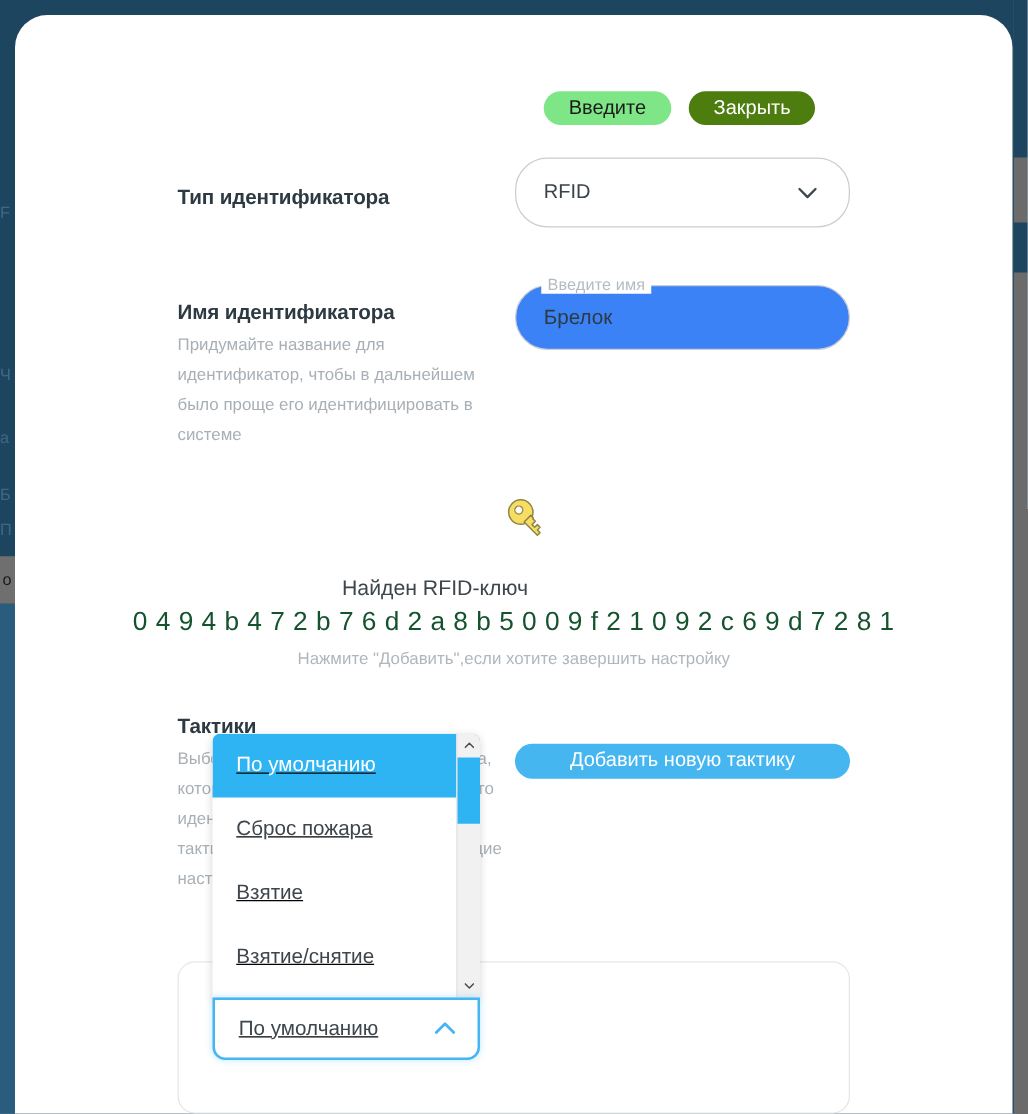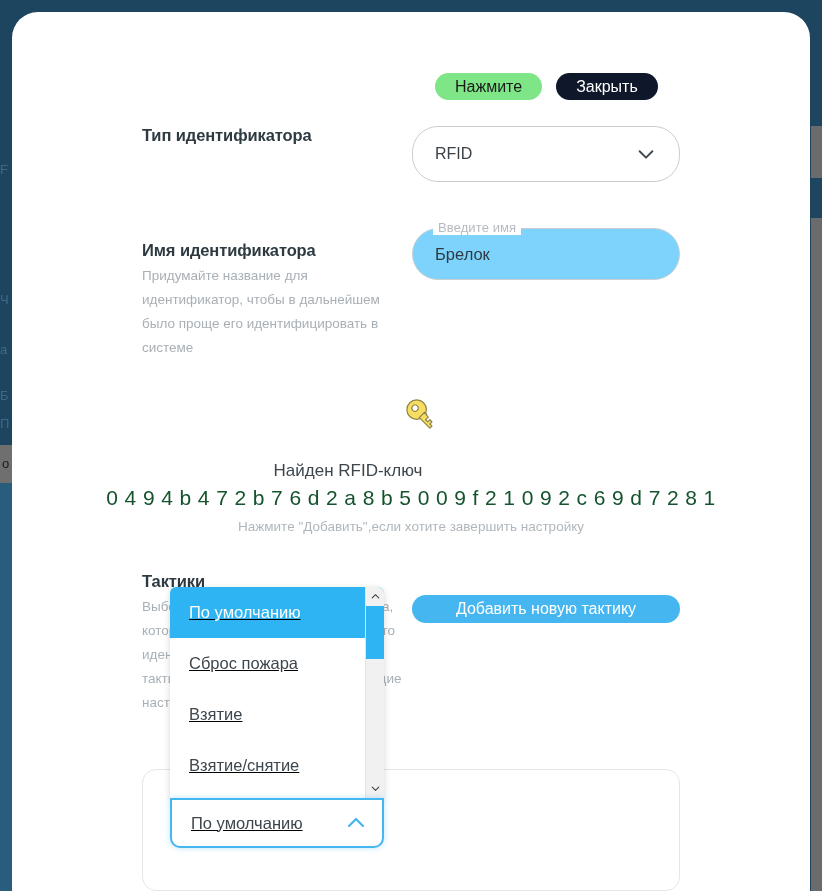--- a/index.html
+++ b/index.html
@@ -95,21 +95,21 @@
     padding: 0 20px;
     height: 27px;
     line-height: 27px;
     white-space: nowrap;
   }
   .btn-add-top {
     background: #7fe687;
     color: #1a1a1a;
   }
   .btn-close-top {
-    background: #0f172a;
+    background: #4d7c0f;
     color: #ffffff;
   }
 
   
   .field-label {
     position: absolute;
     font-size: 16.5px;
     font-weight: bold;
     color: #2d3a42;
     letter-spacing: -0.1px;
@@ -138,21 +138,21 @@
   }
   .control-select .val { flex: 1; }
   .chev {
     width: 22px;
     height: 22px;
     flex: 0 0 auto;
   }
   .control-input-wrap {
     position: absolute;
     box-sizing: border-box;
-    background: #7dd3fc;
+    background: #3b82f6;
     border: 1px solid #c9ced2;
     border-radius: 26px;
     display: flex;
     align-items: center;
     padding: 0 22px;
     font-size: 16.5px;
     color: #2d3a42;
   }
   .float-legend {
     position: absolute;
@@ -329,25 +329,25 @@
 <div class="backdrop-band" style="top:483px;height:408px"></div>
 
 <div class="page-scrollbar">
   <div class="seg-navy" style="top:0px;height:126px"></div>
   <div class="seg-navy" style="top:178px;height:40px"></div>
 </div>
 
 <div class="modal">
 
   <div class="top-actions">
-    <button class="btn-pill btn-add-top">Нажмите</button>
+    <button class="btn-pill btn-add-top">Введите</button>
     <button class="btn-pill btn-close-top">Закрыть</button>
   </div>
 
-  <div class="field-label" style="left:130px; top:114px;">Тип идентификатора</div>
+  <div class="field-label" style="left:130px; top:137px;">Тип идентификатора</div>
 
   <div class="control-select" style="left:400px; top:114px; width:268px; height:56px;">
     <span class="val">RFID</span>
     <svg class="chev" viewBox="0 0 24 24" fill="none" stroke="#3d464d" stroke-width="2" stroke-linecap="round" stroke-linejoin="round">
       <polyline points="5,9 12,16 19,9"></polyline>
     </svg>
   </div>
 
   <div class="field-label" style="left:130px; top:229px;">Имя идентификатора</div>
   <div class="field-desc" style="left:130px; top:252px;">Придумайте название для идентификатор, чтобы в дальнейшем было проще его идентифицировать в системе</div>

